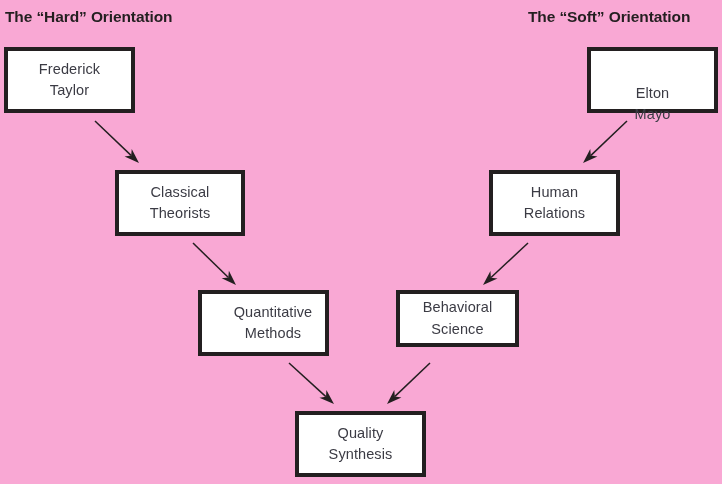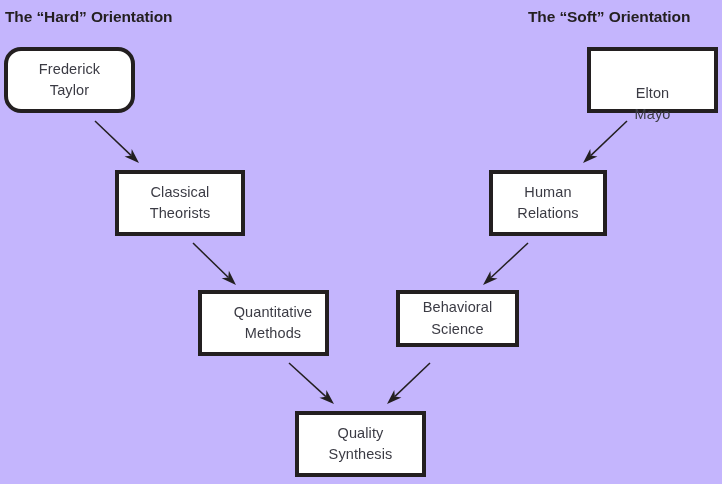--- a/index.html
+++ b/index.html
@@ -7,21 +7,21 @@
     padding: 0;
     background: #ffffff;
   }
   body {
     font-family: "Liberation Sans", sans-serif;
   }
   #canvas {
     position: relative;
     width: 722px;
     height: 484px;
-    background: #c4b5fd;
+    background: #f9a8d4;
     overflow: hidden;
   }
   .title {
     position: absolute;
     font-family: "Liberation Sans", sans-serif;
     font-weight: bold;
     font-size: 15.5px;
     letter-spacing: -0.1px;
     color: #231f20;
     white-space: nowrap;
@@ -88,33 +88,33 @@
         <line x1="289" y1="363" x2="325.86884028997724" y2="396.59161004197927" stroke="#231f20" stroke-width="1.5"></line>
         <polygon points="334.00,404.00 319.41,397.74 326.02,396.73 326.41,390.05" fill="#231f20"></polygon>
       </g>
       <g>
         <line x1="430" y1="363" x2="394.96111299463297" y2="396.40917133069877" stroke="#231f20" stroke-width="1.5"></line>
         <polygon points="387.00,404.00 394.27,389.89 394.82,396.55 401.44,397.41" fill="#231f20"></polygon>
       </g>
     </svg>
 
   <div id="node-layer">
-      <div class="node" style="left: 4px; top: 47px; width: 131px; height: 66px; border-color: rgb(35, 31, 32); border-radius: 17px;">
+      <div class="node" style="left: 4px; top: 47px; width: 131px; height: 66px; border-color: rgb(35, 31, 32);">
         <span class="node-label" style="color: rgb(59, 59, 68);">Frederick
 Taylor</span>
       </div>
       <div class="node" style="left: 587px; top: 47px; width: 131px; height: 66px; border-color: rgb(35, 31, 32);">
         <span class="node-label" style="color: rgb(59, 59, 68); margin-top: 48px;">Elton
 Mayo</span>
       </div>
       <div class="node" style="left: 115px; top: 170px; width: 130px; height: 66px; border-color: rgb(35, 31, 32);">
         <span class="node-label" style="color: rgb(59, 59, 68);">Classical
 Theorists</span>
       </div>
-      <div class="node" style="left: 489px; top: 170px; width: 118px; height: 66px; border-color: rgb(35, 31, 32);">
+      <div class="node" style="left: 489px; top: 170px; width: 131px; height: 66px; border-color: rgb(35, 31, 32);">
         <span class="node-label" style="color: rgb(59, 59, 68);">Human
 Relations</span>
       </div>
       <div class="node" style="left: 198px; top: 290px; width: 131px; height: 66px; border-color: rgb(35, 31, 32); padding-left: 19px;">
         <span class="node-label" style="color: rgb(59, 59, 68);">Quantitative
 Methods</span>
       </div>
       <div class="node" style="left: 396px; top: 290px; width: 123px; height: 57px; border-color: rgb(35, 31, 32);">
         <span class="node-label" style="color: rgb(59, 59, 68);">Behavioral
 Science</span>

